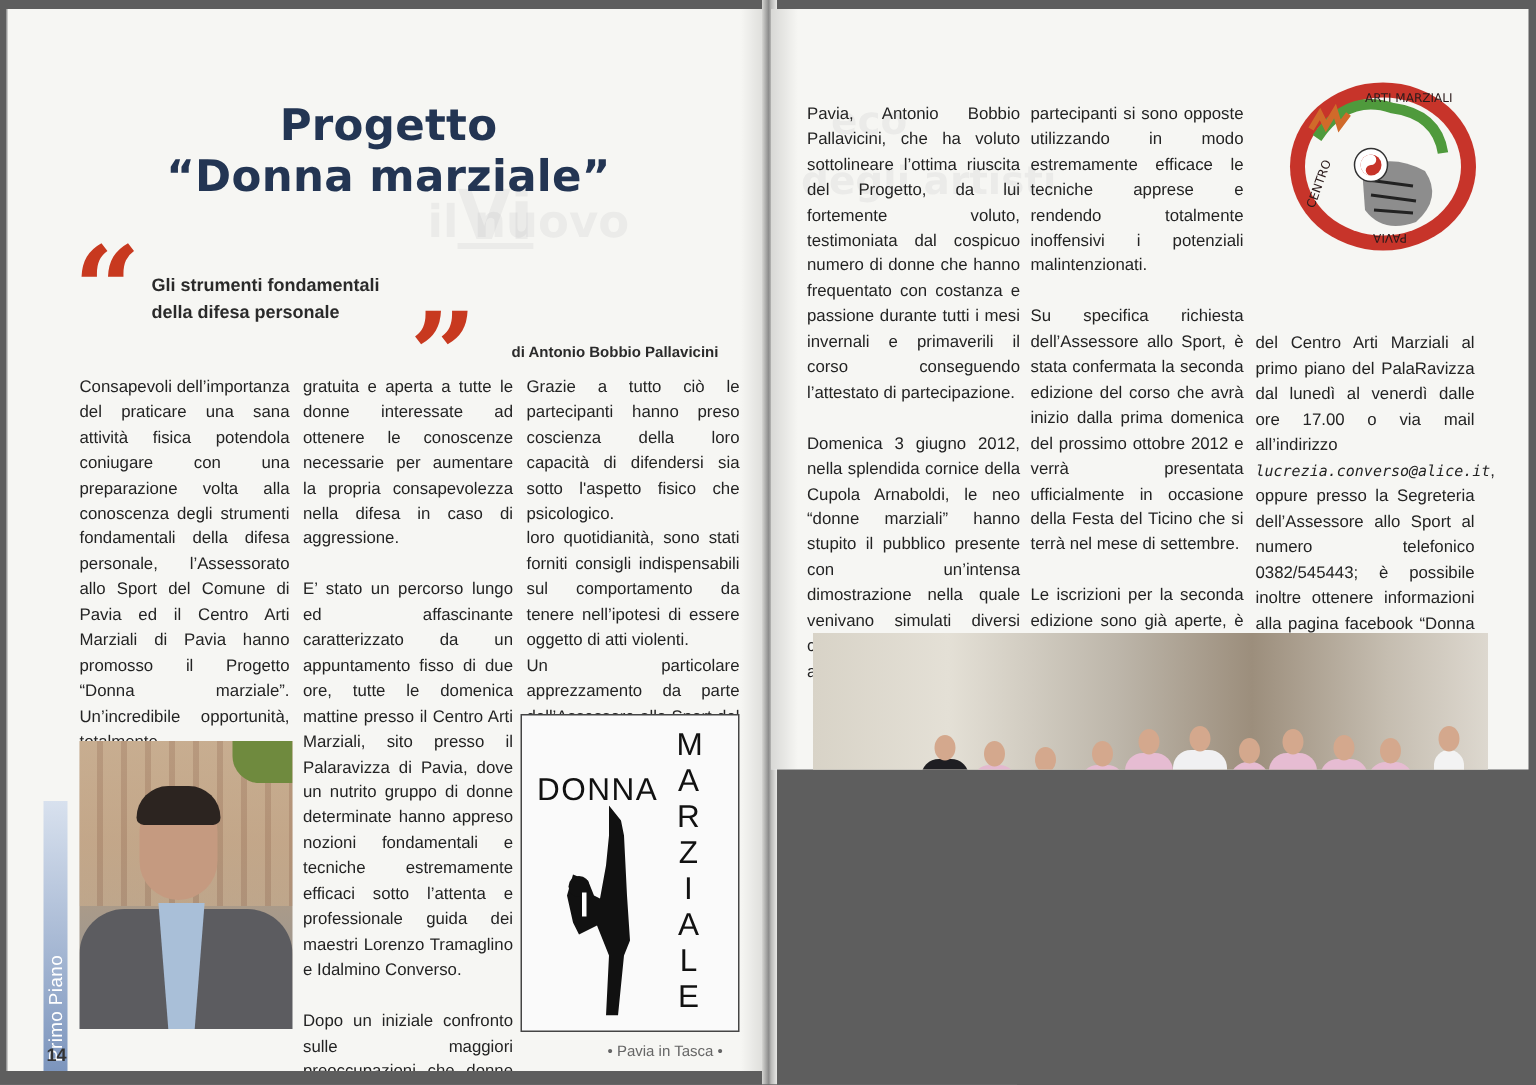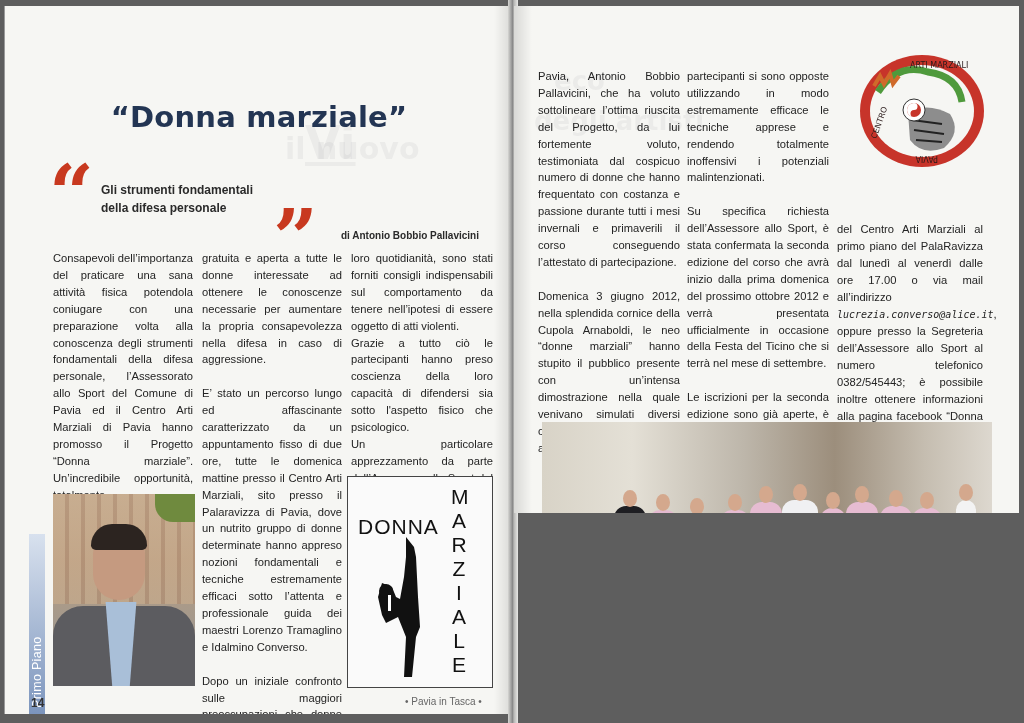--- a/index.html
+++ b/index.html
@@ -67,20 +67,21 @@
   </style>
 </head>
 <body>
 
 <div class="spread">
 
   <div class="page left">
     <div class="ghost" style="left:300px;top:110px;font-size:46px;text-decoration:underline;">Vi</div>
     <div class="ghost" style="left:280px;top:125px;font-size:30px;">il nuovo</div>
 
+    <div class="title l1">Progetto</div>
     <div class="title l2">“Donna marziale”</div>
 
     <div class="quote-mark quote-open">“</div>
     <div class="subtitle">
       <div>Gli strumenti fondamentali</div>
       <div>della difesa personale</div>
     </div>
     <div class="quote-mark quote-close">”</div>
     <div class="byline">di Antonio Bobbio Pallavicini</div>
 
@@ -97,22 +98,22 @@
       <div class="hair"></div>
     </div>
 
     <div class="col" style="left:197px;top:244px;width:140px;">
       <p>gratuita e aperta a tutte le donne interessate ad ottenere le conoscenze necessarie per aumentare la propria consapevolezza nella difesa in caso di aggressione.</p>
       <p>E’ stato un percorso lungo ed affascinante caratterizzato da un appuntamento fisso di due ore, tutte le domenica mattine presso il Centro Arti Marziali, sito presso il Palaravizza di Pavia, dove un nutrito gruppo di donne determinate hanno appreso nozioni fondamentali e tecniche estremamente efficaci sotto l’attenta e professionale guida dei maestri Lorenzo Tramaglino e Idalmino Converso.</p>
       <p class="tight">Dopo un iniziale confronto sulle maggiori preoccupazioni che donne di diverse età possono avvertire nella</p>
     </div>
 
     <div class="col" style="left:346px;top:244px;width:142px;">
+      <p class="tight">Grazie a tutto ciò le partecipanti hanno preso coscienza della loro capacità di difendersi sia sotto l'aspetto fisico che psicologico.</p>
       <p class="tight">loro quotidianità, sono stati forniti consigli indispensabili sul comportamento da tenere nell’ipotesi di essere oggetto di atti violenti.</p>
-      <p class="tight">Grazie a tutto ciò le partecipanti hanno preso coscienza della loro capacità di difendersi sia sotto l'aspetto fisico che psicologico.</p>
       <p class="tight">Un particolare apprezzamento da parte dell’Assessore allo Sport del Comune di</p>
     </div>
 
     <div class="logo-box">
       <div class="logo-donna">DONNA</div>
       <div class="logo-marziale">
         <div>M</div>
         <div>A</div>
         <div>R</div>
         <div>Z</div>

